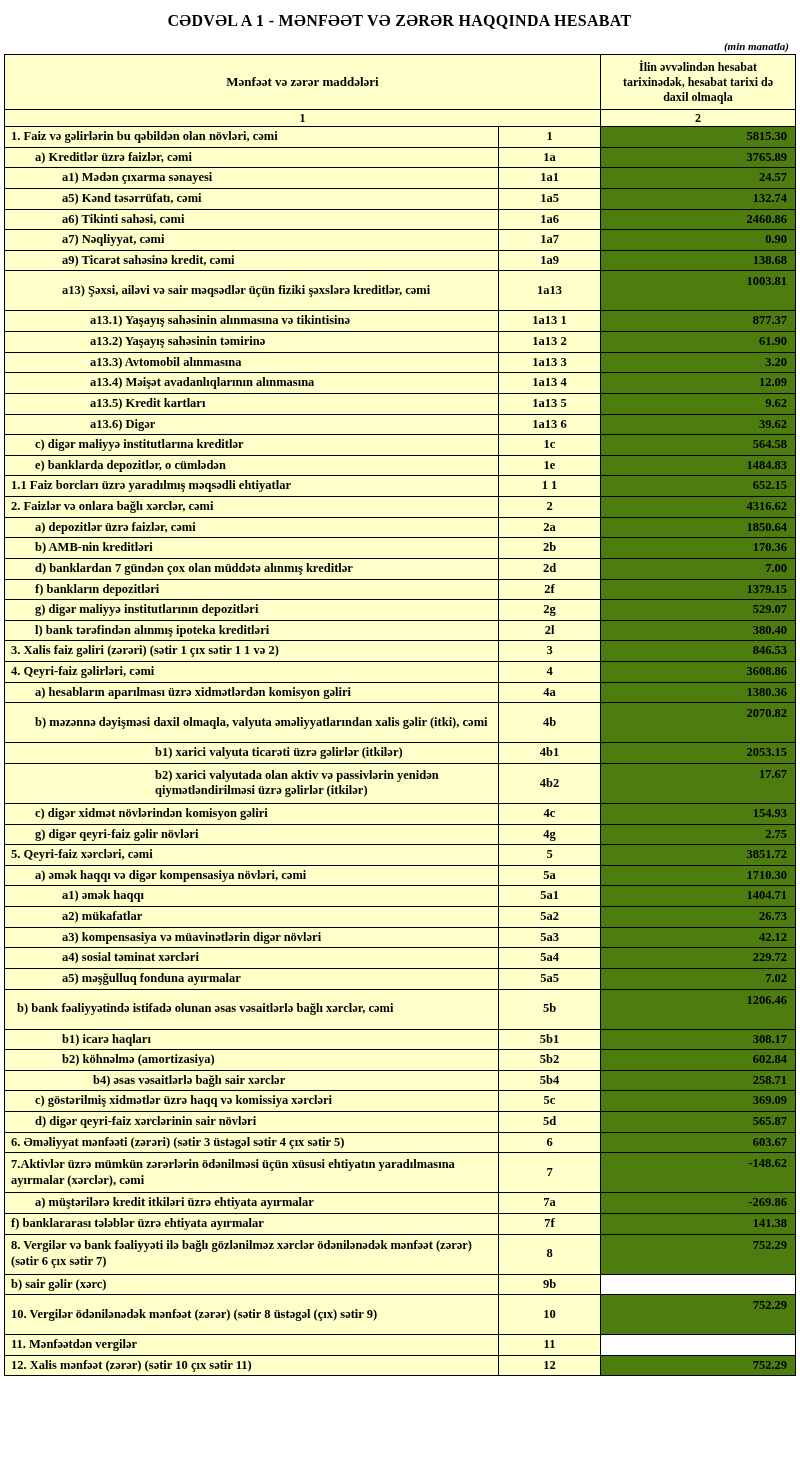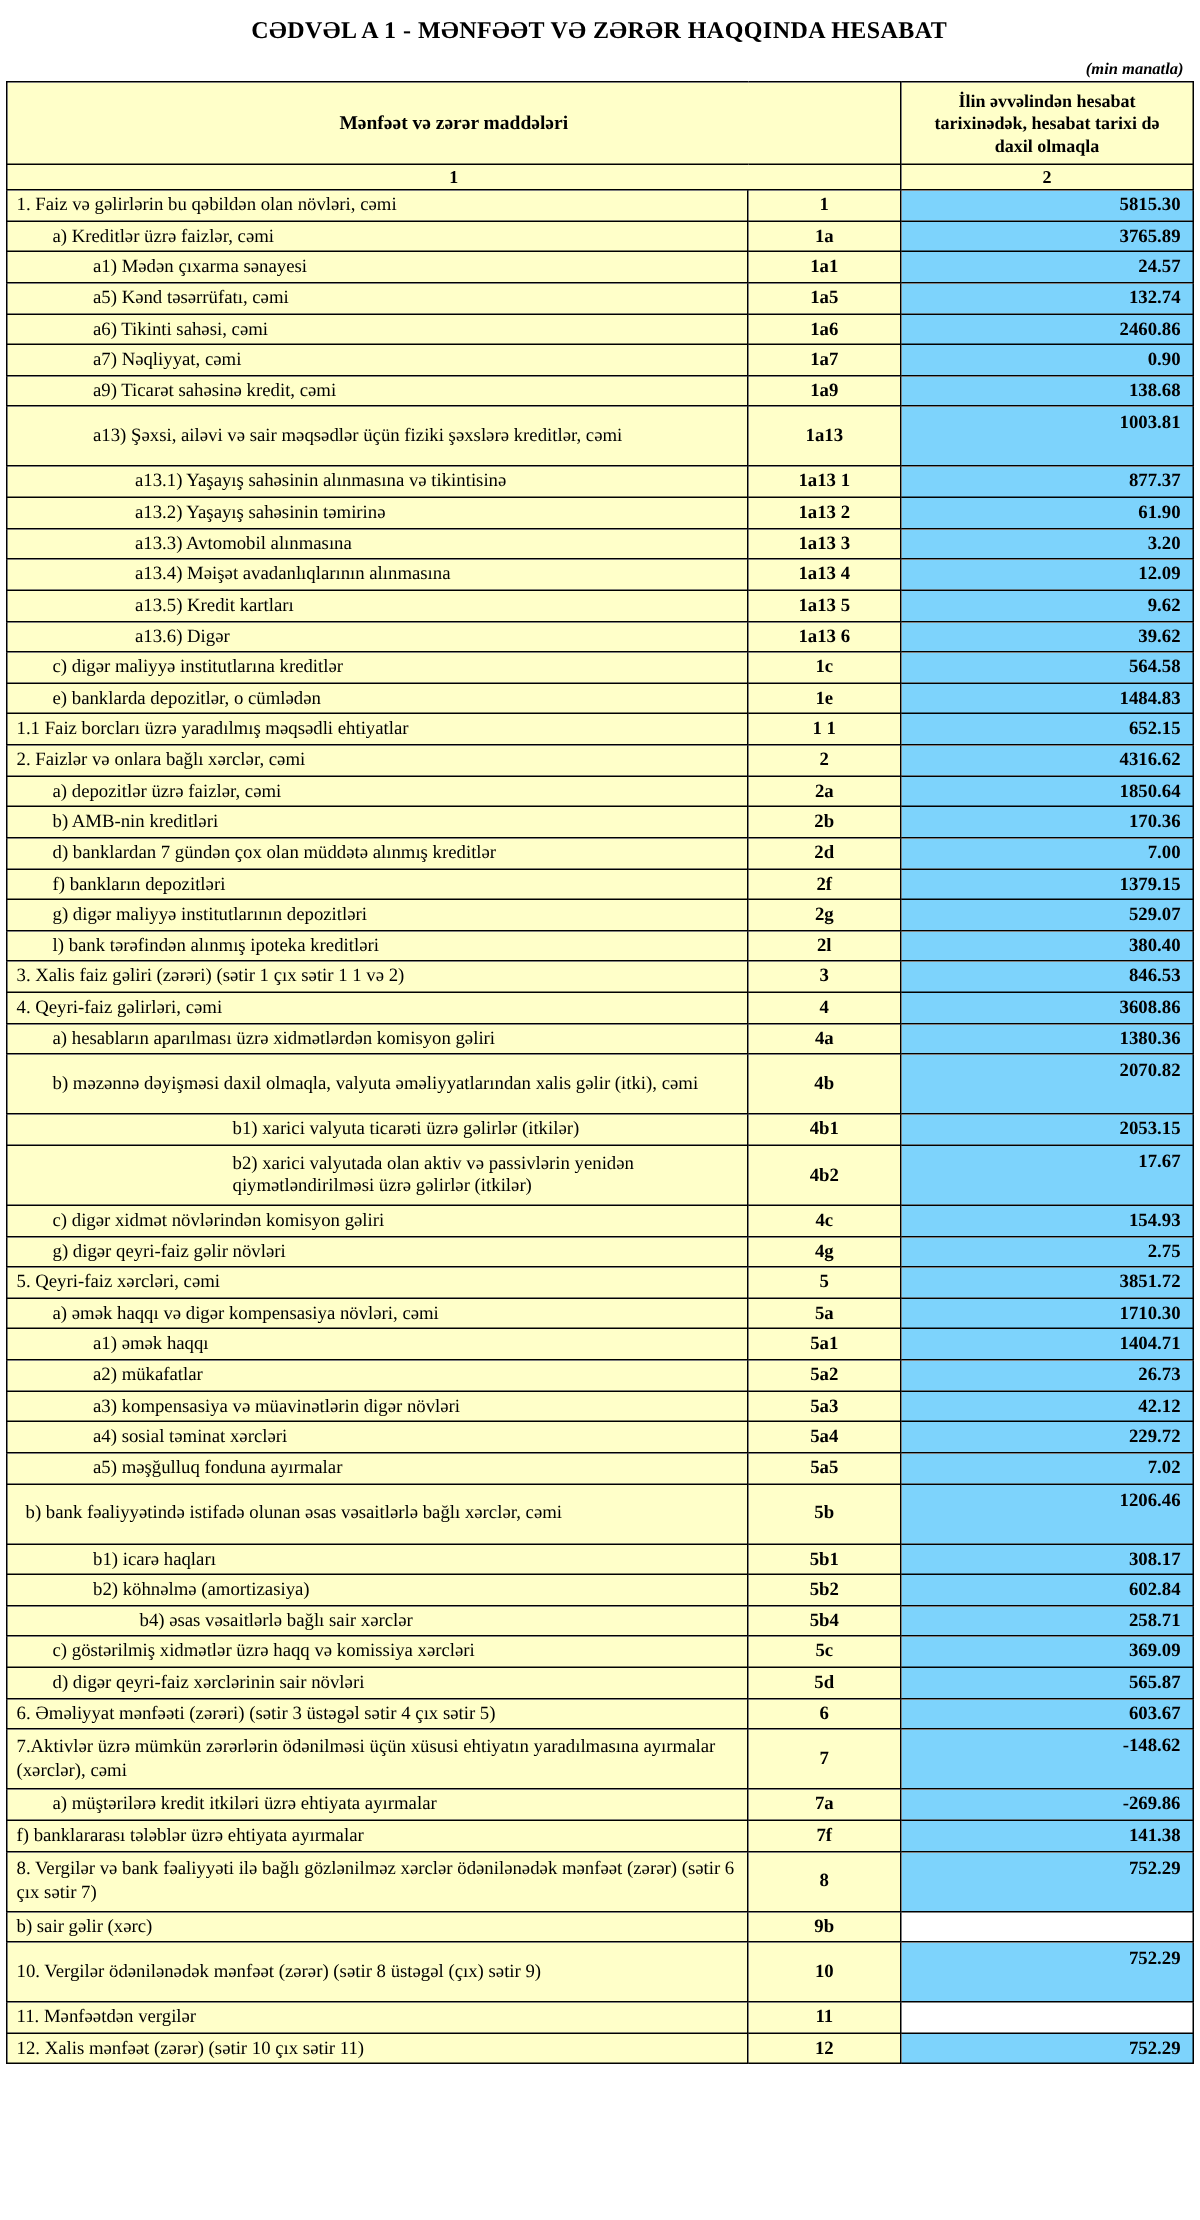--- a/index.html
+++ b/index.html
@@ -56,30 +56,30 @@
   tr.subhead td {
     background: #ffffc9;
     text-align: center;
     font-weight: bold;
     padding: 0;
     font-size: 12px;
     height: 16px;
   }
   td.lbl {
     background: #ffffc9;
-    font-weight: normal;
+    font-weight: bold;
     text-align: left;
   }
   td.code {
     background: #ffffc9;
     font-weight: bold;
     text-align: center;
   }
   td.val {
-    background: #7dd3fc;
+    background: #4d7c0f;
     font-weight: bold;
     text-align: right;
     padding-right: 8px;
   }
   td.val.blank { background: #ffffff; }
   tr.tall td { height: 34px; }
   tr.tall td.val { vertical-align: top; padding-top: 3px; }
 </style>
 </head>
 <body>

